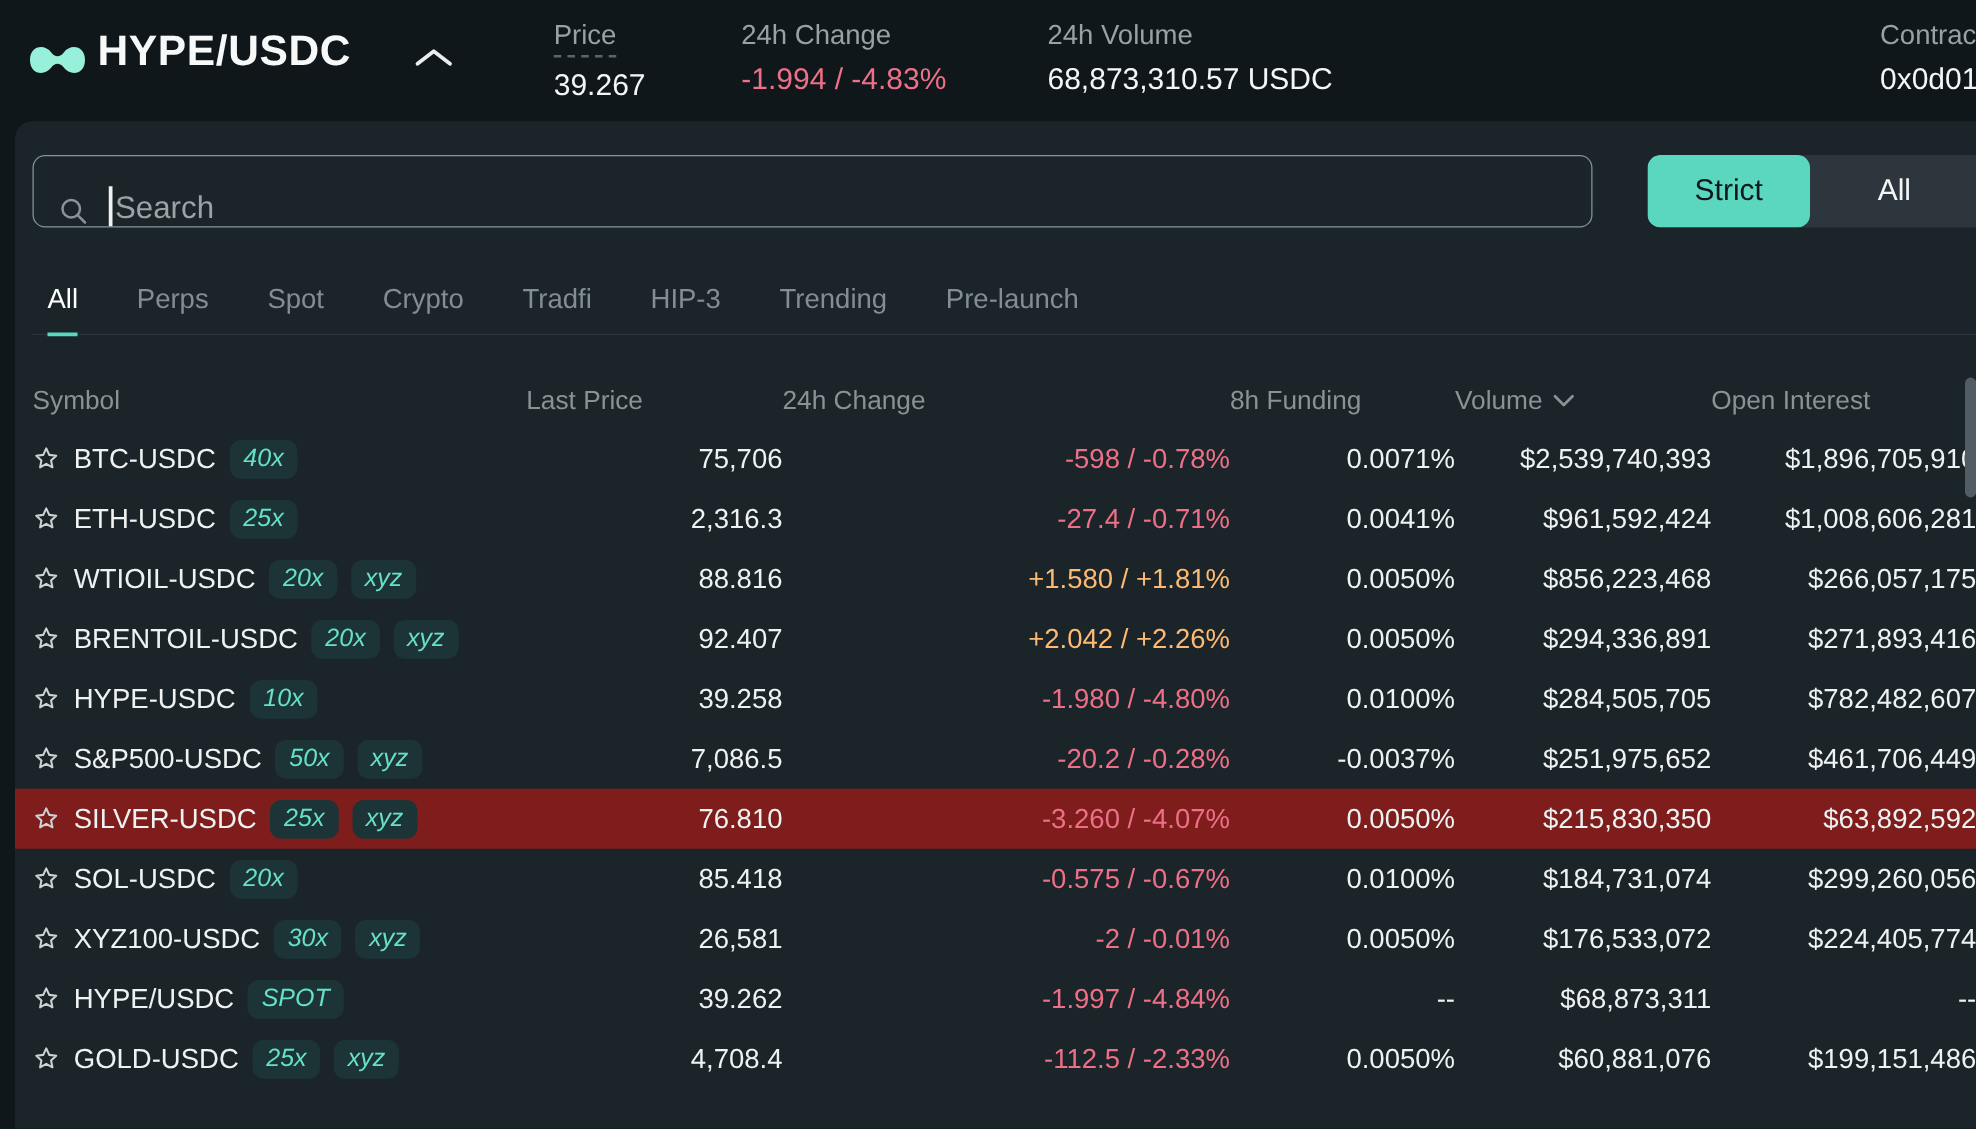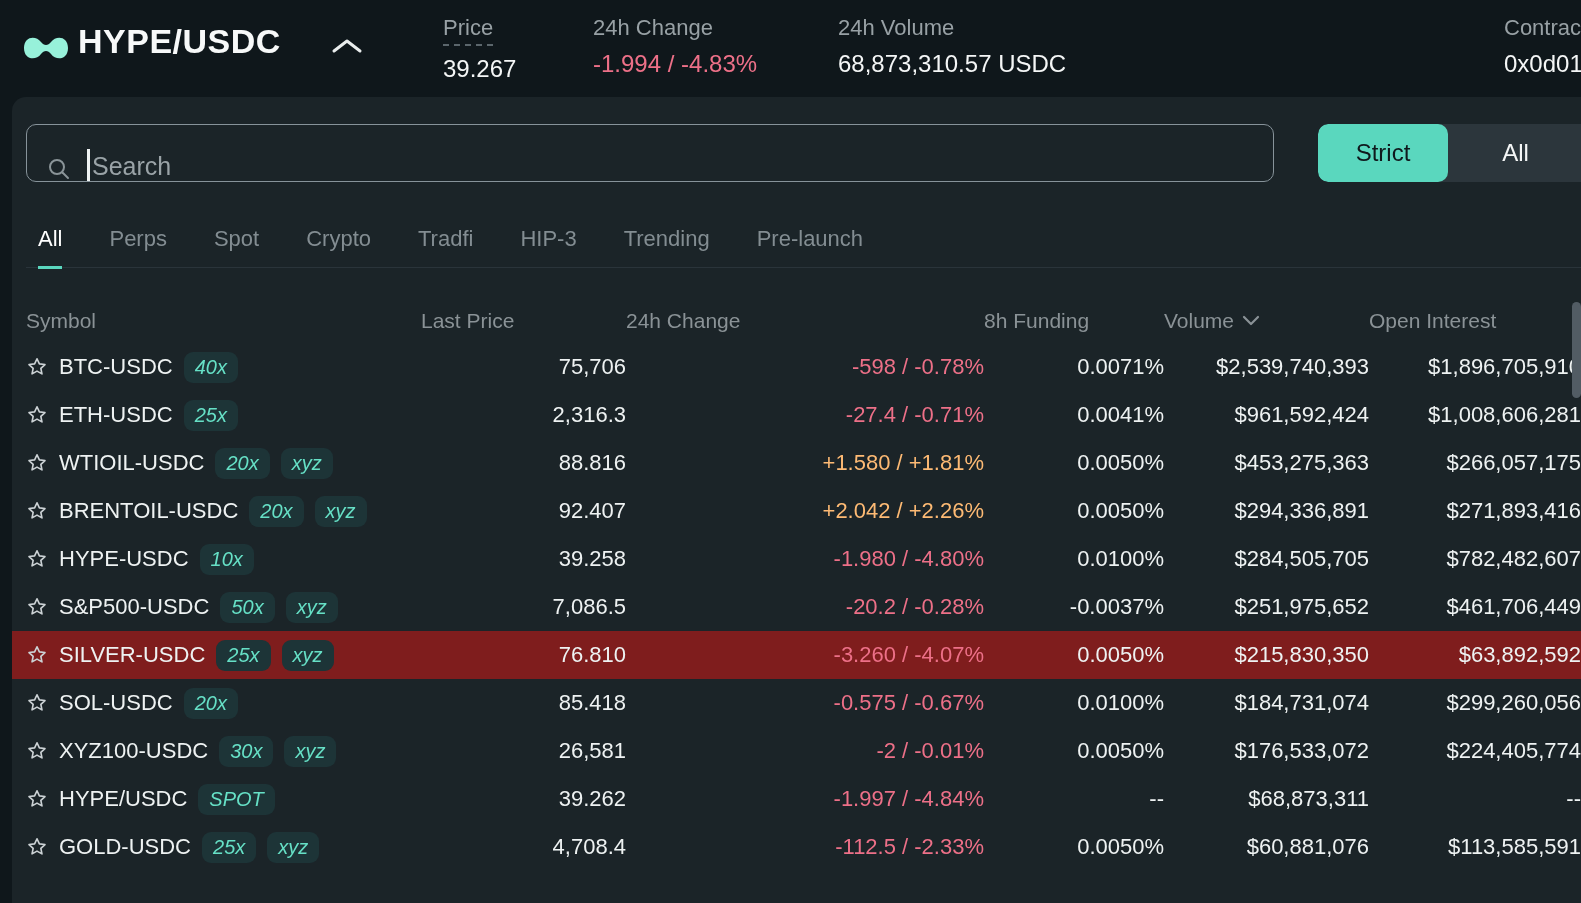--- a/index.html
+++ b/index.html
@@ -171,21 +171,21 @@
               <path d="M12 3l2.6 5.6 6.1.7-4.5 4.2 1.2 6-5.4-3-5.4 3 1.2-6L3.3 9.3l6.1-.7z" fill="none" stroke="#ccd2d5" stroke-width="1.8" stroke-linejoin="round"></path>
             </svg>
           </span>
           <span class="sym-name">WTIOIL-USDC</span>
           <span class="badge">20x</span>
           <span class="badge">xyz</span>
         </div>
         <div class="c-price">88.816</div>
         <div class="c-change up">+1.580 / +1.81%</div>
         <div class="c-fund">0.0050%</div>
-        <div class="c-vol">$453,275,363</div>
+        <div class="c-vol">$856,223,468</div>
         <div class="c-oi">$266,057,175</div>
       </div>
       <div class="row">
         <div class="sym-cell">
           <span class="star">
             <svg width="22" height="22" viewBox="0 0 24 24">
               <path d="M12 3l2.6 5.6 6.1.7-4.5 4.2 1.2 6-5.4-3-5.4 3 1.2-6L3.3 9.3l6.1-.7z" fill="none" stroke="#ccd2d5" stroke-width="1.8" stroke-linejoin="round"></path>
             </svg>
           </span>
           <span class="sym-name">BRENTOIL-USDC</span>
@@ -305,18 +305,18 @@
             </svg>
           </span>
           <span class="sym-name">GOLD-USDC</span>
           <span class="badge">25x</span>
           <span class="badge">xyz</span>
         </div>
         <div class="c-price">4,708.4</div>
         <div class="c-change down">-112.5 / -2.33%</div>
         <div class="c-fund">0.0050%</div>
         <div class="c-vol">$60,881,076</div>
-        <div class="c-oi">$113,585,591</div>
+        <div class="c-oi">$199,151,486</div>
       </div>
     </div>
 
   <div class="scroll-thumb"></div>
 </div>
 
 </body></html>

